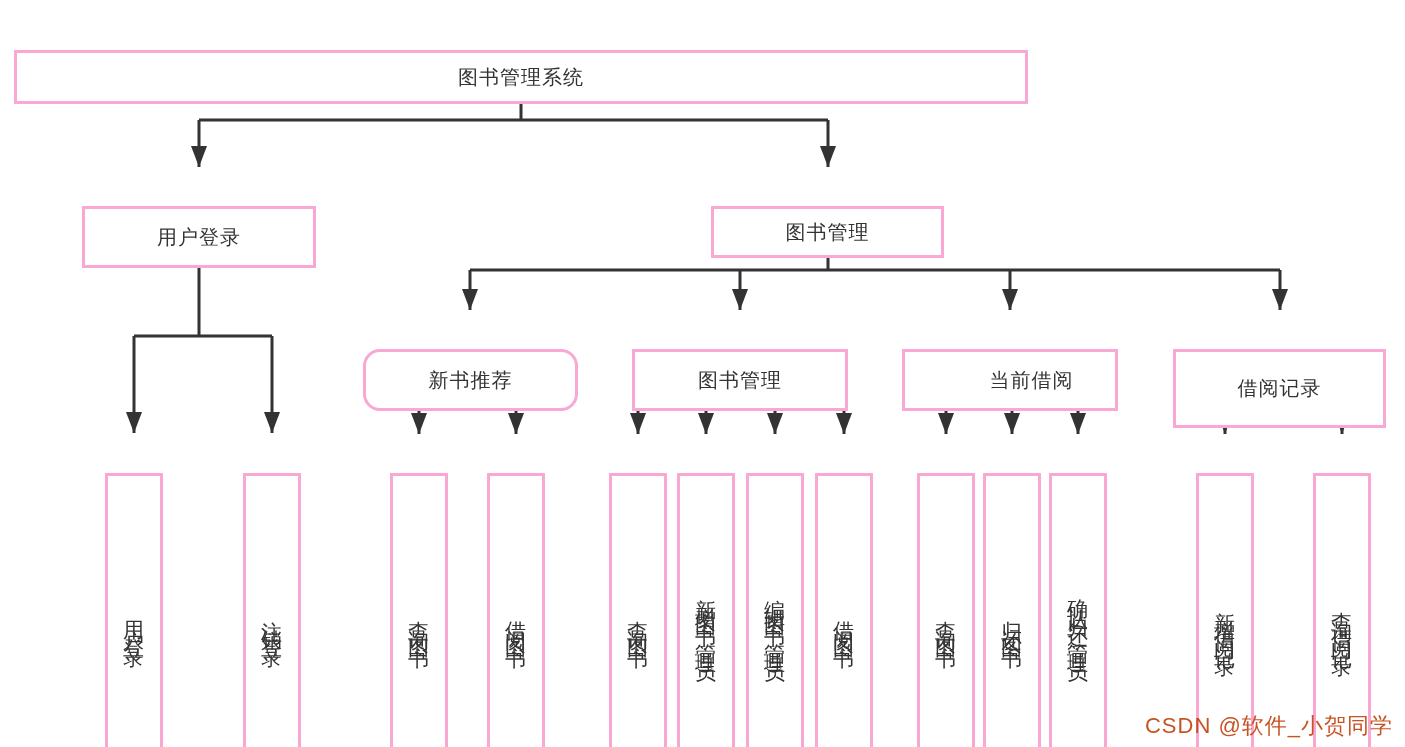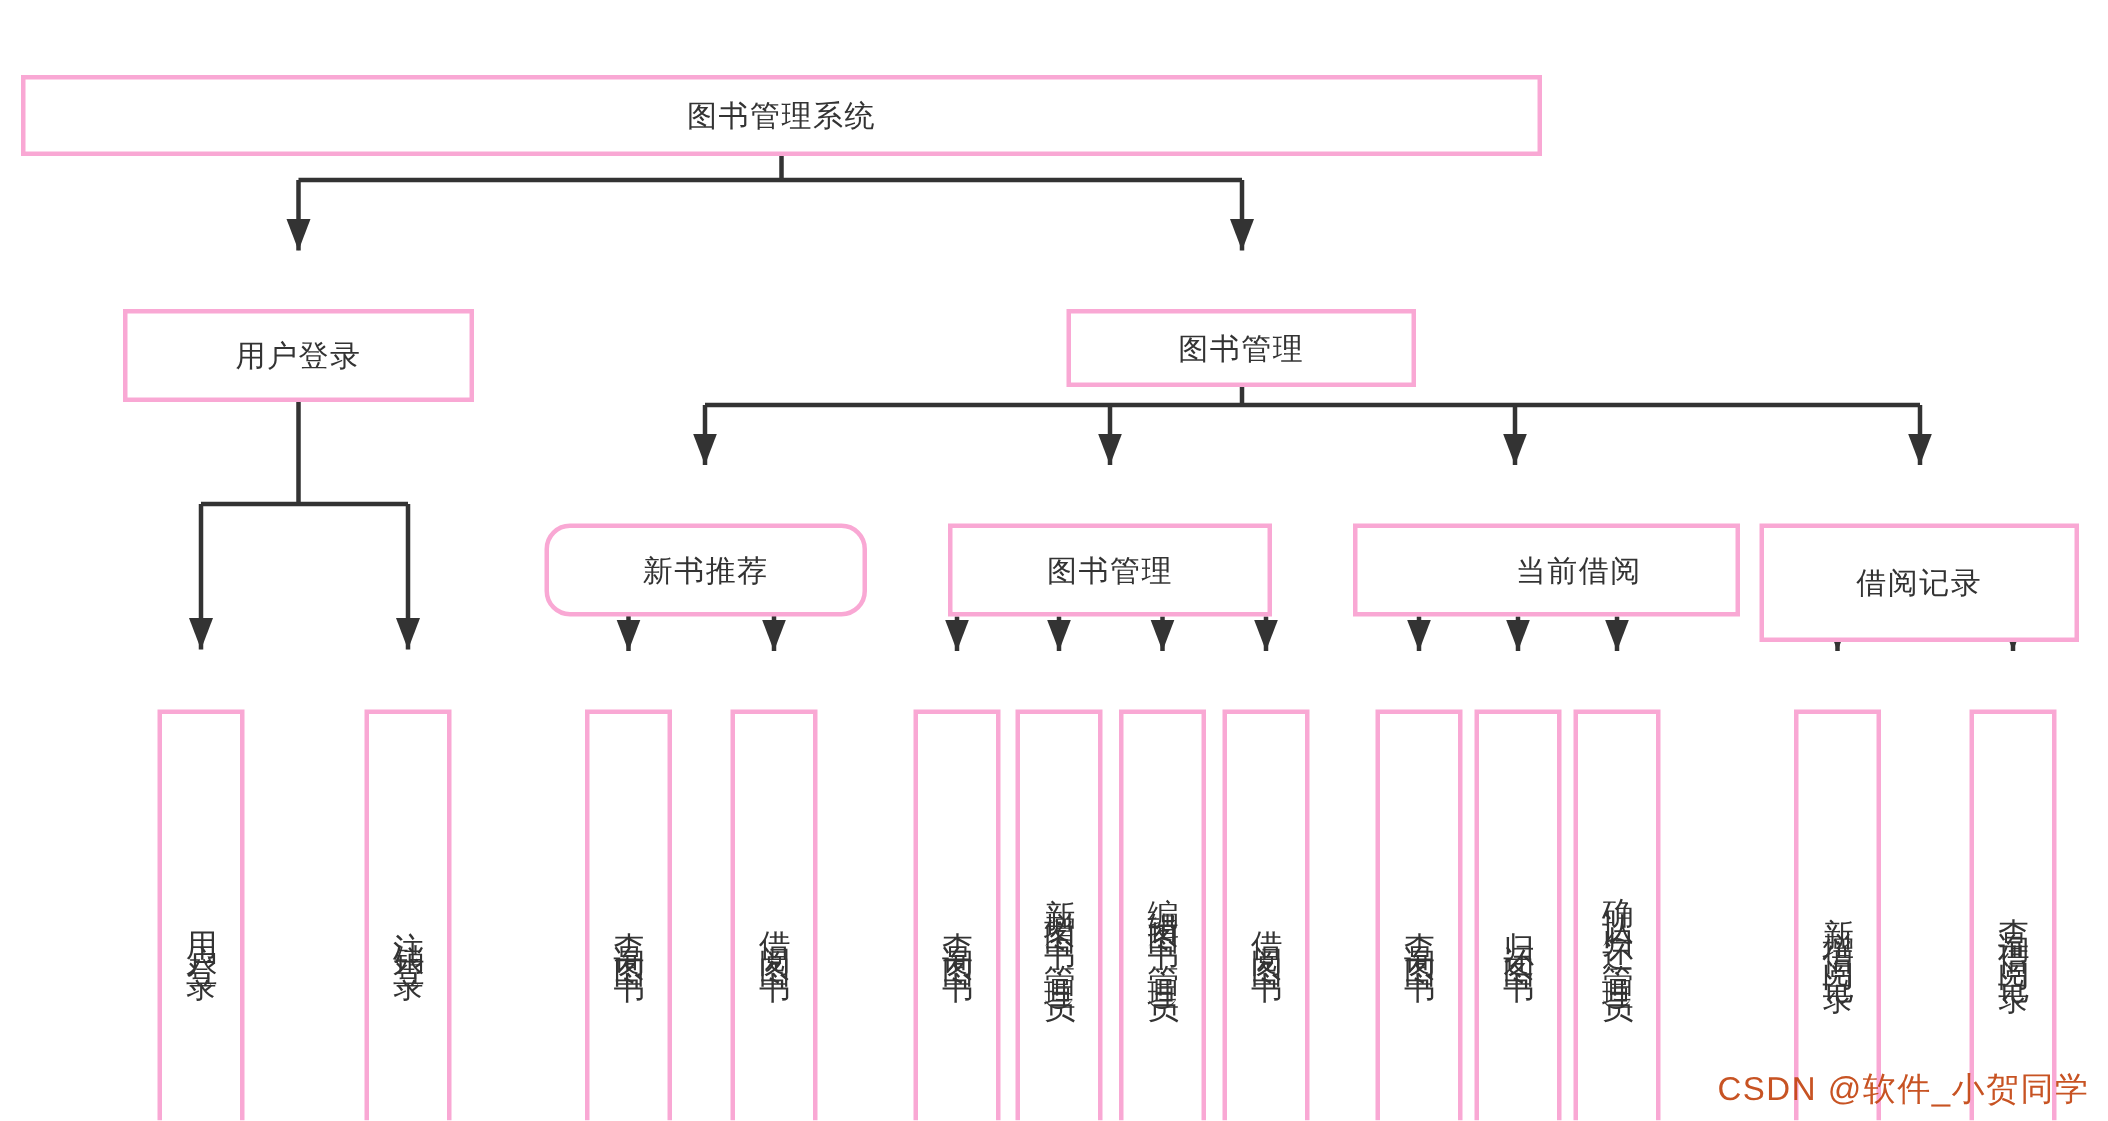--- a/index.html
+++ b/index.html
@@ -121,21 +121,21 @@
   <div class="node hbox" style="left:711px; top:170px; width:233px; height:52px;">
     <span>图书管理</span>
   </div>
 
   <div class="node hbox" style="left:363px; top:313px; width:215px; height:62px;border-radius:17px;">
     <span>新书推荐</span>
   </div>
   <div class="node hbox" style="left:632px; top:313px; width:216px; height:62px;">
     <span>图书管理</span>
   </div>
-  <div class="node hbox" style="left:902px; top:313px; width:258px; height:62px;padding-left:43px;">
+  <div class="node hbox" style="left:902px; top:313px; width:216px; height:62px;padding-left:43px;">
     <span>当前借阅</span>
   </div>
   <div class="node hbox" style="left:1173px; top:313px; width:213px; height:79px;">
     <span>借阅记录</span>
   </div>
 
   <div class="node vbox" style="left:105px; top:437px;">
     <span class="vtext">用户登录</span>
   </div>
   <div class="node vbox" style="left:243px; top:437px;">

